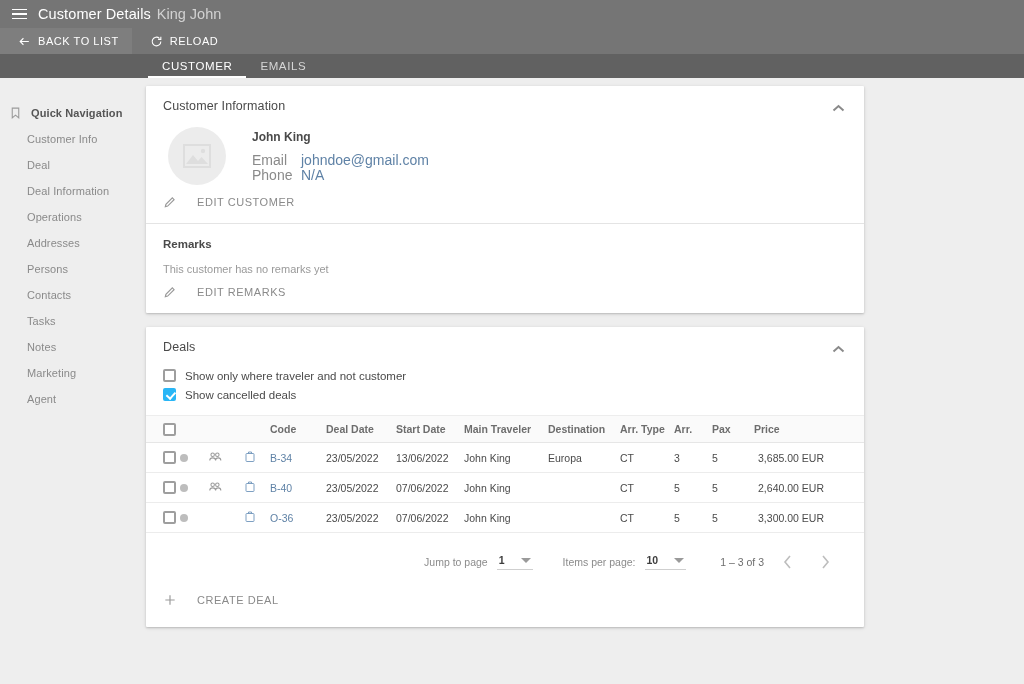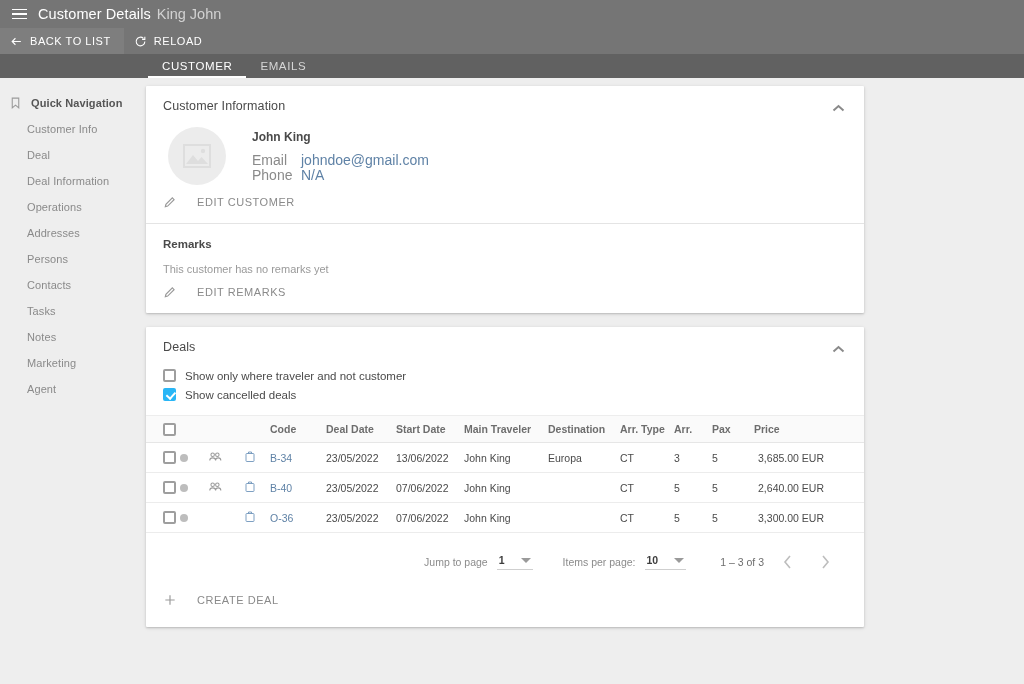--- a/index.html
+++ b/index.html
@@ -32,21 +32,21 @@
     margin-left: 6px; font-size: 14.5px; font-weight: normal; color: #d2d2d2;
   }
 
   
   .actionbar {
     position: absolute; top: 28px; left: 0; width: 1024px; height: 26px;
     background: #757575; display: flex; align-items: stretch;
   }
   .act-btn {
     display: flex; align-items: center; gap: 7px;
-    padding: 0 13px 0 10px; height: 26px; cursor: pointer;
+    padding: 0 13px 0 18px; height: 26px; cursor: pointer;
     color: #ffffff; font-size: 11px; letter-spacing: .55px;
   }
   .act-btn.hovered { background: #7e7e7e; }
   .ico-back { width: 13px; height: 13px; flex: none; }
   .ico-reload { width: 13px; height: 13px; flex: none; }
 
   
   .tabsbar {
     position: absolute; top: 54px; left: 0; width: 1024px; height: 24px;
     background: #616161; display: flex; align-items: flex-start;
@@ -59,21 +59,21 @@
   }
   .tab.active { color: #ffffff; }
   .tab.active::after {
     content: ""; position: absolute; left: 0; right: 0; bottom: 0;
     height: 2px; background: #ffffff;
   }
 
   
   .sidebar {
     position: absolute; top: 78px; left: 0; width: 146px; height: 606px;
-    background: #eeeeee; padding-top: 12px;
+    background: #eeeeee; padding-top: 22px;
   }
   .qnav-head {
     display: flex; align-items: center; gap: 9px; padding: 6px 0 6px 9px;
     cursor: pointer;
   }
   .qnav-head .lbl { font-size: 11px; font-weight: bold; color: #555555; letter-spacing: .1px; }
   .ico-bookmark { width: 13px; height: 14px; flex: none; }
   .nav-item {
     padding: 7px 0 7px 27px; font-size: 11px; color: #8a8a8a; cursor: pointer;
     letter-spacing: .1px;

